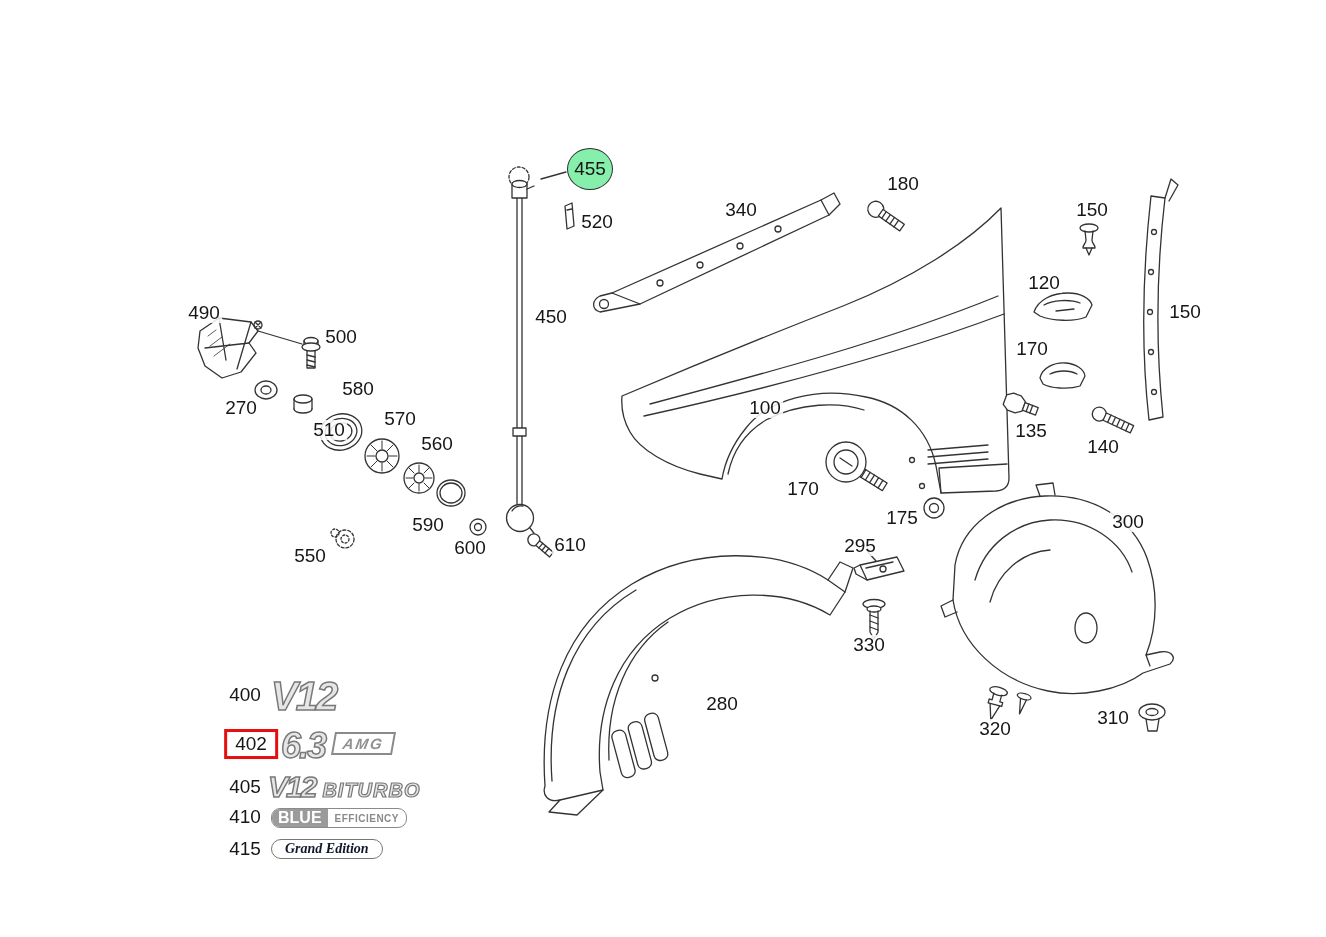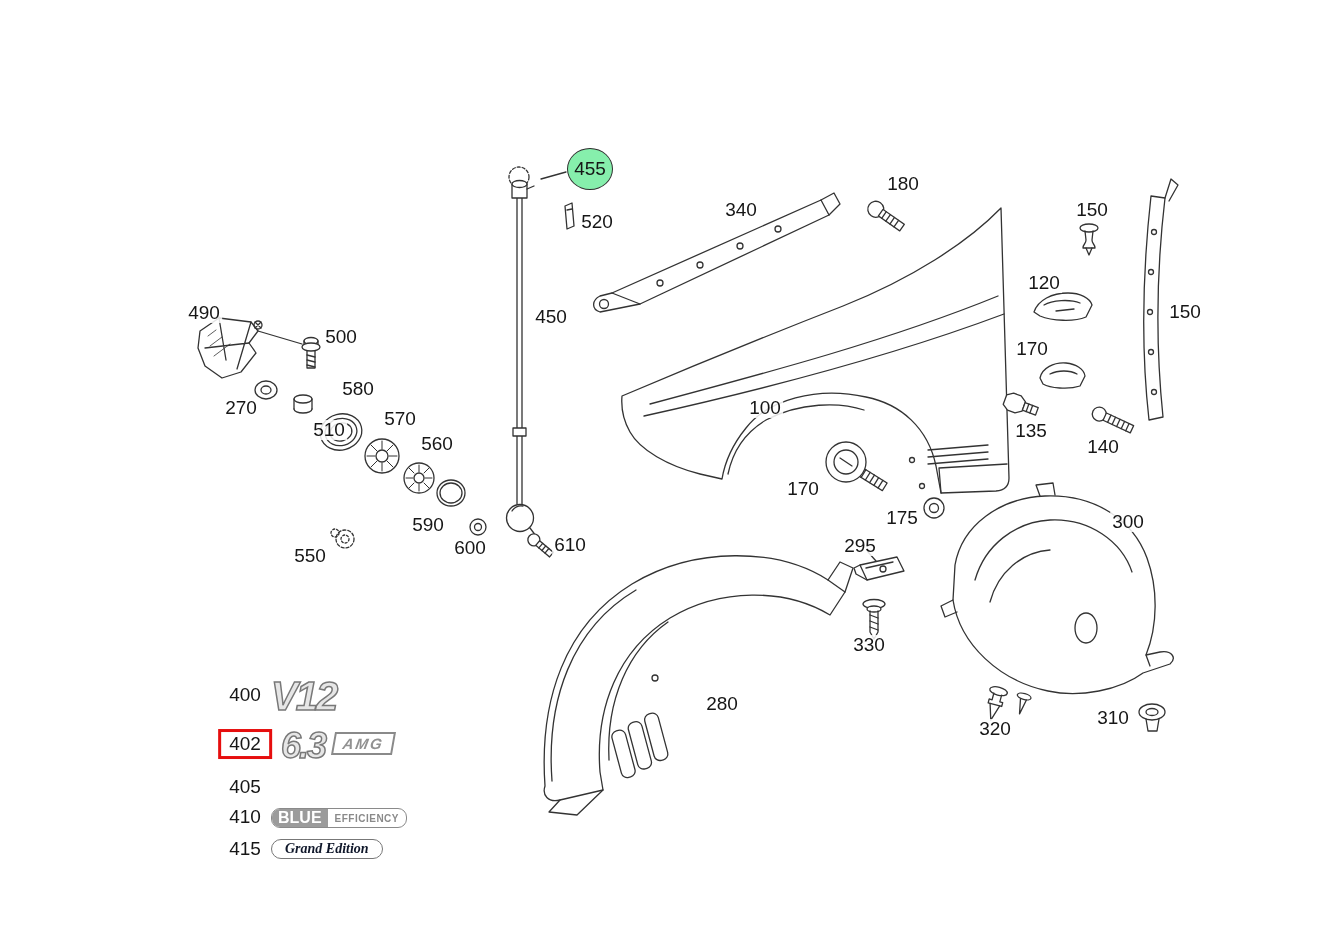--- a/index.html
+++ b/index.html
@@ -285,32 +285,35 @@
       <div class="part-label" style="left: 570px; top: 545px;">610</div>
       <div class="part-label" style="left: 803px; top: 489px;">170</div>
       <div class="part-label" style="left: 902px; top: 518px;">175</div>
       <div class="part-label" style="left: 860px; top: 546px;">295</div>
       <div class="part-label" style="left: 869px; top: 645px;">330</div>
       <div class="part-label" style="left: 1128px; top: 522px;">300</div>
       <div class="part-label" style="left: 722px; top: 704px;">280</div>
       <div class="part-label" style="left: 995px; top: 729px;">320</div>
       <div class="part-label" style="left: 1113px; top: 718px;">310</div>
       <div class="part-label" style="left: 245px; top: 695px;">400</div>
-      <div class="part-label highlighted" style="left: 245px; top: 744px;">402</div>
+      <div class="part-label highlighted" style="left: 251px; top: 744px;">402</div>
       <div class="part-label" style="left: 245px; top: 787px;">405</div>
       <div class="part-label" style="left: 245px; top: 817px;">410</div>
       <div class="part-label" style="left: 245px; top: 849px;">415</div>
     </div>
 
   <div class="badge emblem" id="badge-400">V12</div>
 
   <div class="badge" id="badge-402">
     <span class="emblem" style="font-size:36px">6.3</span><span class="amg-box">AMG</span>
   </div>
 
+  <div class="badge" id="badge-405">
+    <span class="emblem" style="font-size:30px">V12</span><span class="emblem biturbo">BITURBO</span>
+  </div>
 
   <div class="badge" id="badge-410">
     <span class="blue-pill">
       <span class="blue-seg">BLUE</span>
       <span class="eff-seg">EFFICIENCY</span>
     </span>
   </div>
 
   <div class="badge" id="badge-415">
     <span class="grand">Grand Edition</span>

